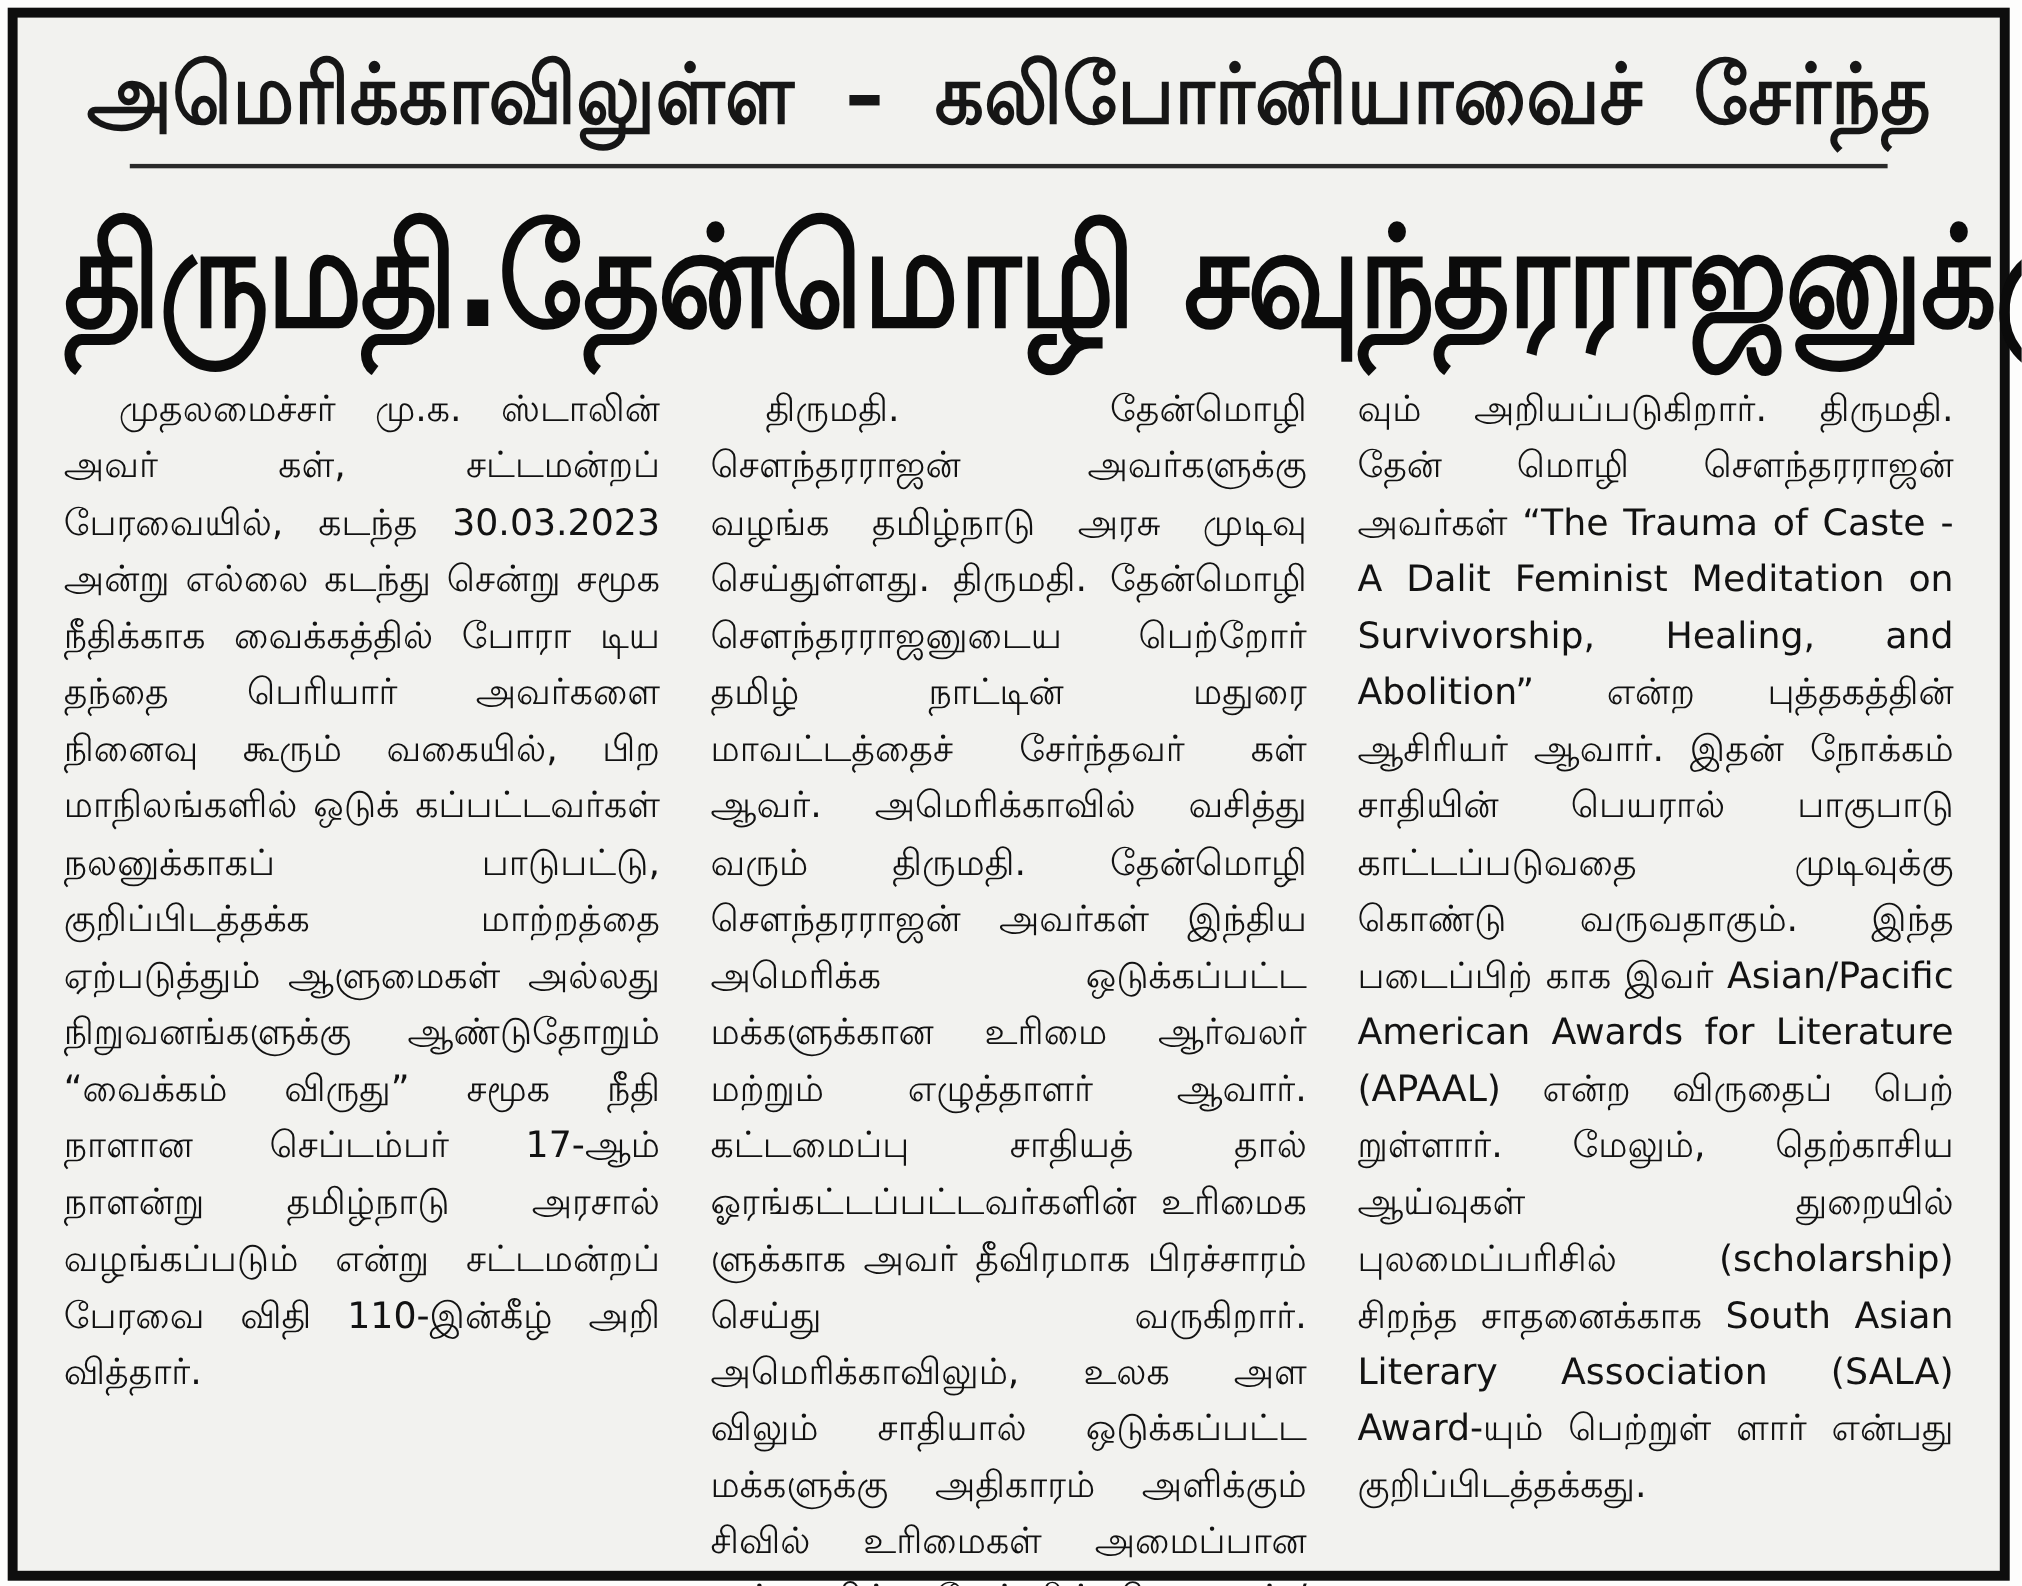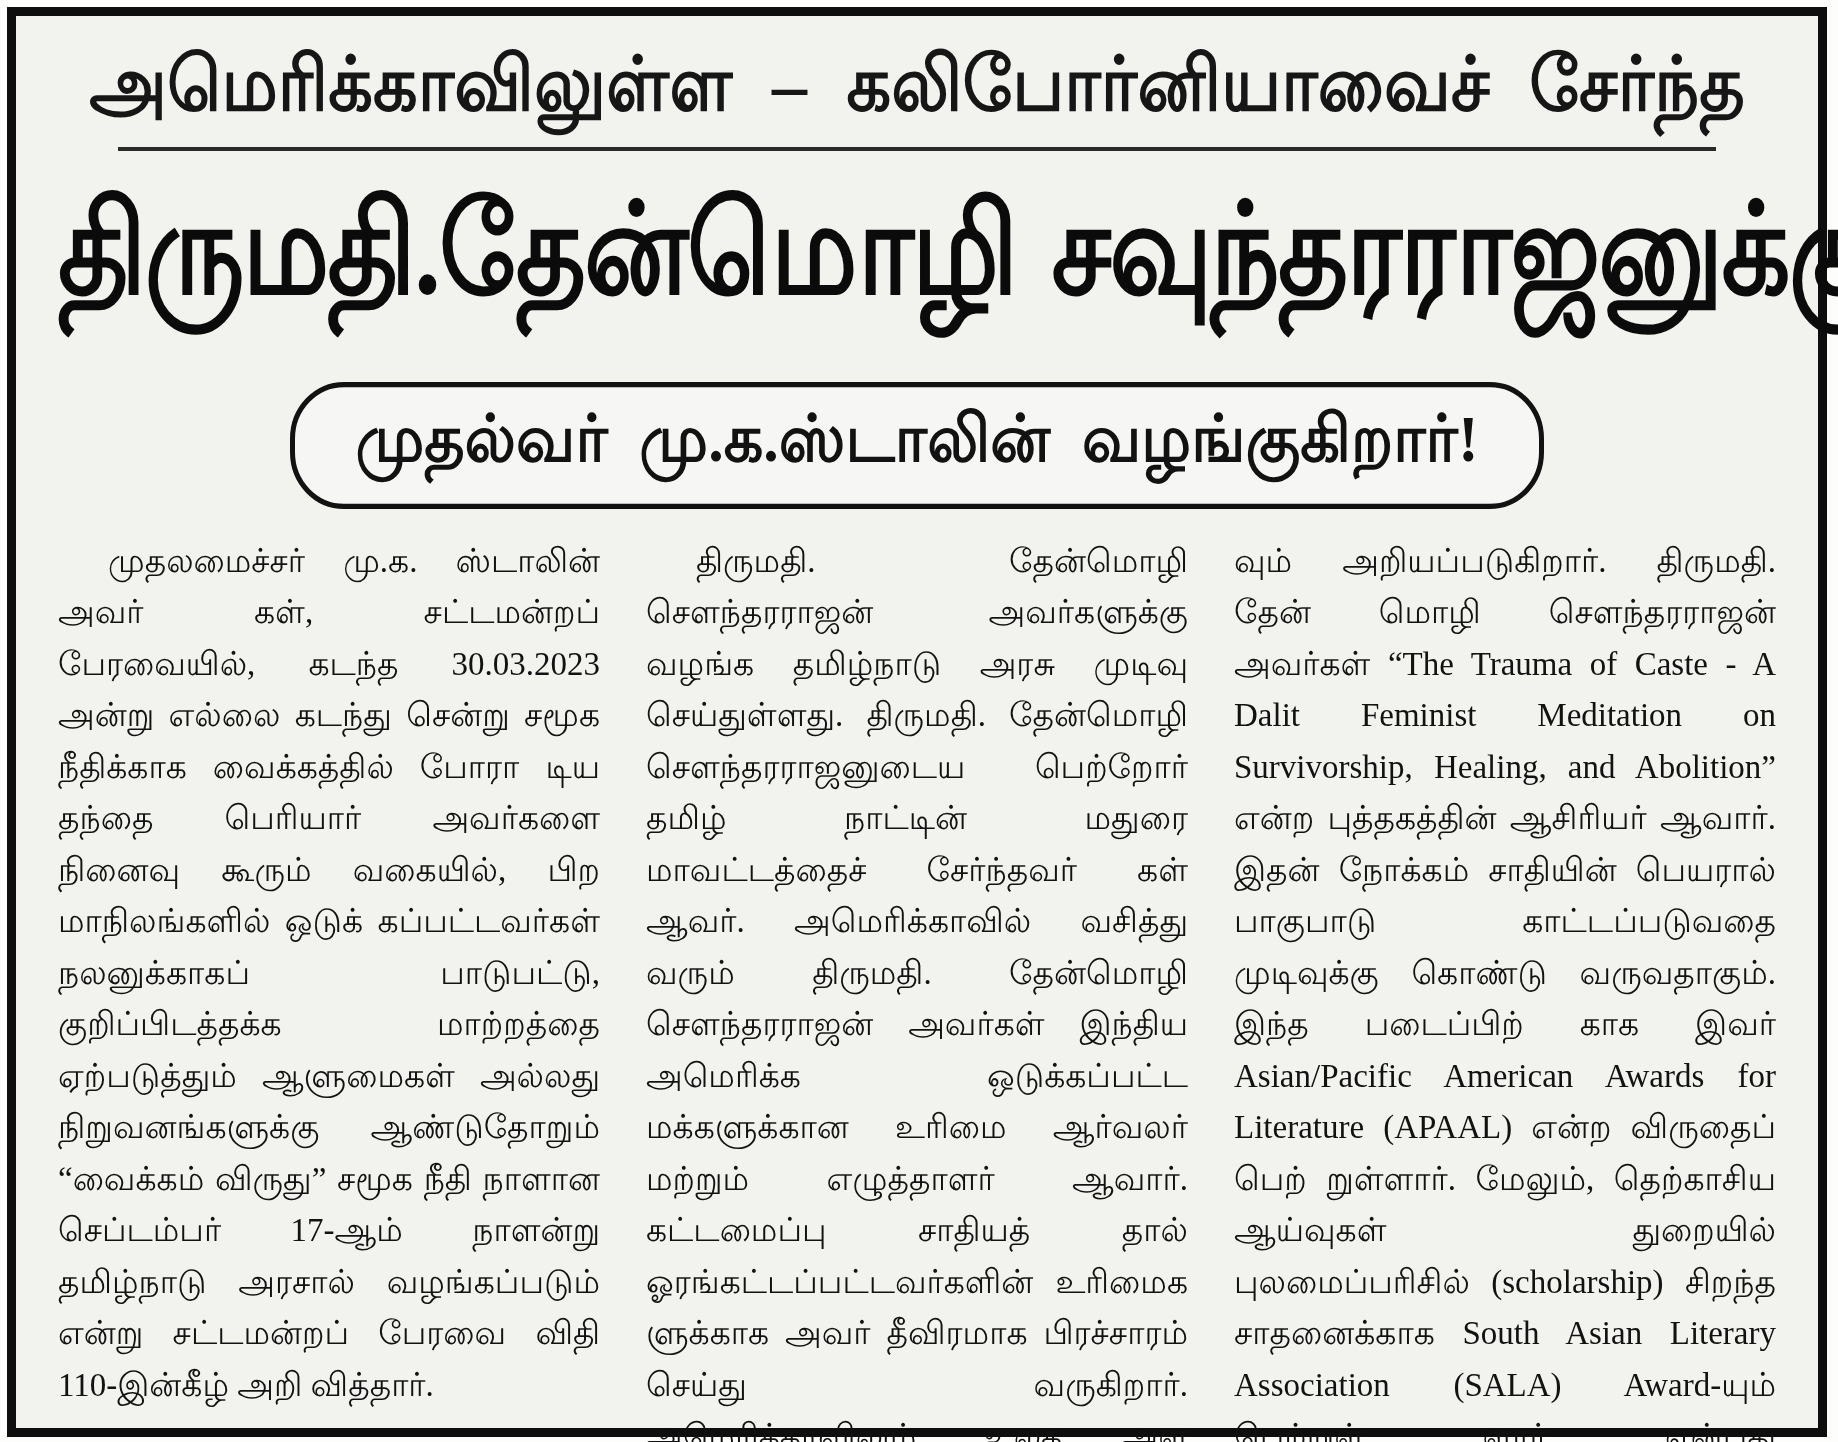--- a/index.html
+++ b/index.html
@@ -11,21 +11,20 @@
     font-family:"DejaVu Sans","Liberation Sans",sans-serif;
     color:#121212;
   }
   .frame{
     position:absolute;
     left:7px;top:7px;right:11px;bottom:5px;
     border:9px solid #0e0e0e;
     background:#f2f2ef;
     box-sizing:border-box;
     padding:14px 42px 10px 42px;
-    font-family:Liberation Serif, serif;
   }
   .kicker{
     margin-top:12px;
     text-align:center;
     font-size:70px;
     font-weight:800;
     letter-spacing:0px;
     word-spacing:22px;
     color:#161616;
     white-space:nowrap;
@@ -90,23 +89,20 @@
 <body>
 
 <div class="page">
   <div class="frame">
 
     <div class="kicker">அமெரிக்காவிலுள்ள – கலிபோர்னியாவைச் சேர்ந்த</div>
     <div class="kicker-rule"></div>
 
     <div class="headline">திருமதி.தேன்மொழி சவுந்தரராஜனுக்கு ‘வைக்கம்’ விருது!</div>
 
-    <div class="subhead-wrap">
-      <div class="subhead-box">முதல்வர் மு.க.ஸ்டாலின் வழங்குகிறார்!</div>
-    </div>
 
     <div class="body">
 
       <div class="col">
         <p>முதலமைச்சர் மு.க. ஸ்டாலின் அவர் கள், சட்டமன்றப் பேரவையில், கடந்த 30.03.2023 அன்று எல்லை கடந்து சென்று சமூக நீதிக்காக வைக்கத்தில் போரா டிய தந்தை பெரியார் அவர்களை நினைவு கூரும் வகையில், பிற மாநிலங்களில் ஒடுக் கப்பட்டவர்கள் நலனுக்காகப் பாடுபட்டு, குறிப்பிடத்தக்க மாற்றத்தை ஏற்படுத்தும் ஆளுமைகள் அல்லது நிறுவனங்களுக்கு ஆண்டுதோறும் “வைக்கம் விருது” சமூக நீதி நாளான செப்டம்பர் 17-ஆம் நாளன்று தமிழ்நாடு அரசால் வழங்கப்படும் என்று சட்டமன்றப் பேரவை விதி 110-இன்கீழ் அறி வித்தார்.</p>
 
       </div>
 
       <div class="col">
         <p>திருமதி. தேன்மொழி சௌந்தரராஜன் அவர்களுக்கு வழங்க தமிழ்நாடு அரசு முடிவு செய்துள்ளது. திருமதி. தேன்மொழி சௌந்தரராஜனுடைய பெற்றோர் தமிழ் நாட்டின் மதுரை மாவட்டத்தைச் சேர்ந்தவர் கள் ஆவர். அமெரிக்காவில் வசித்து வரும் திருமதி. தேன்மொழி சௌந்தரராஜன் அவர்கள் இந்திய அமெரிக்க ஒடுக்கப்பட்ட மக்களுக்கான உரிமை ஆர்வலர் மற்றும் எழுத்தாளர் ஆவார். கட்டமைப்பு சாதியத் தால் ஓரங்கட்டப்பட்டவர்களின் உரிமைக ளுக்காக அவர் தீவிரமாக பிரச்சாரம் செய்து வருகிறார். அமெரிக்காவிலும், உலக அள விலும் சாதியால் ஒடுக்கப்பட்ட மக்களுக்கு அதிகாரம் அளிக்கும் சிவில் உரிமைகள் அமைப்பான ஈ·க்வாலிட்டி லேப்ஸின் நிறுவ னர் / நிர்வாக இயக்குநர் ஆவார். திருமதி. தேன்மொழி சௌந்தரராஜன் அவர்கள் அமெரிக்காவிலும் இந்தியாவிலும் சாதி பாகு பாட்டிற்கு எதிரான அவரது பணிகளுக்காக வும், ஊடகம் மற்றும் தொழில்நுட்ப நீதித் துறையில் அவரது பங்களிப்புகளுக்காக</p>

